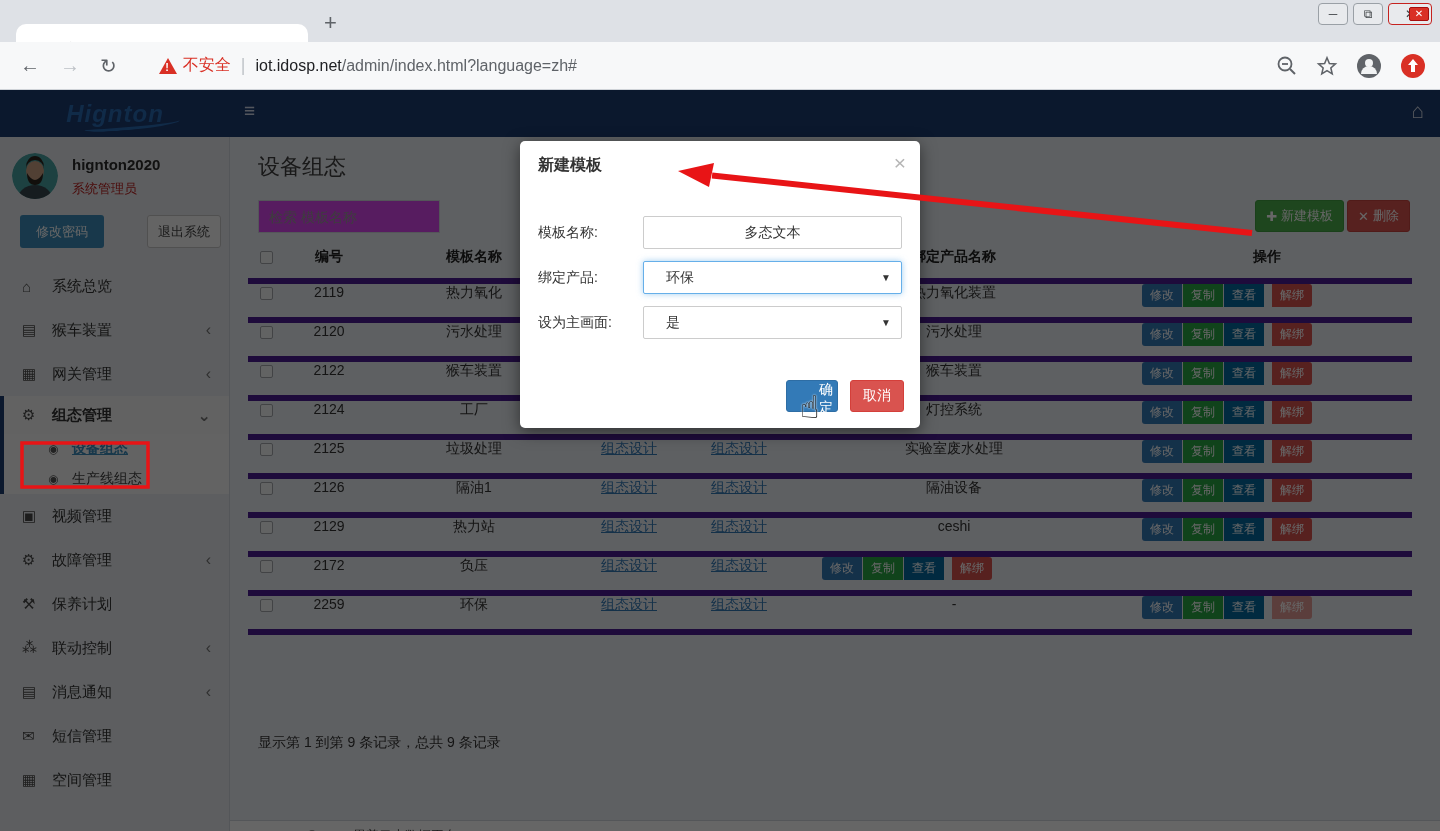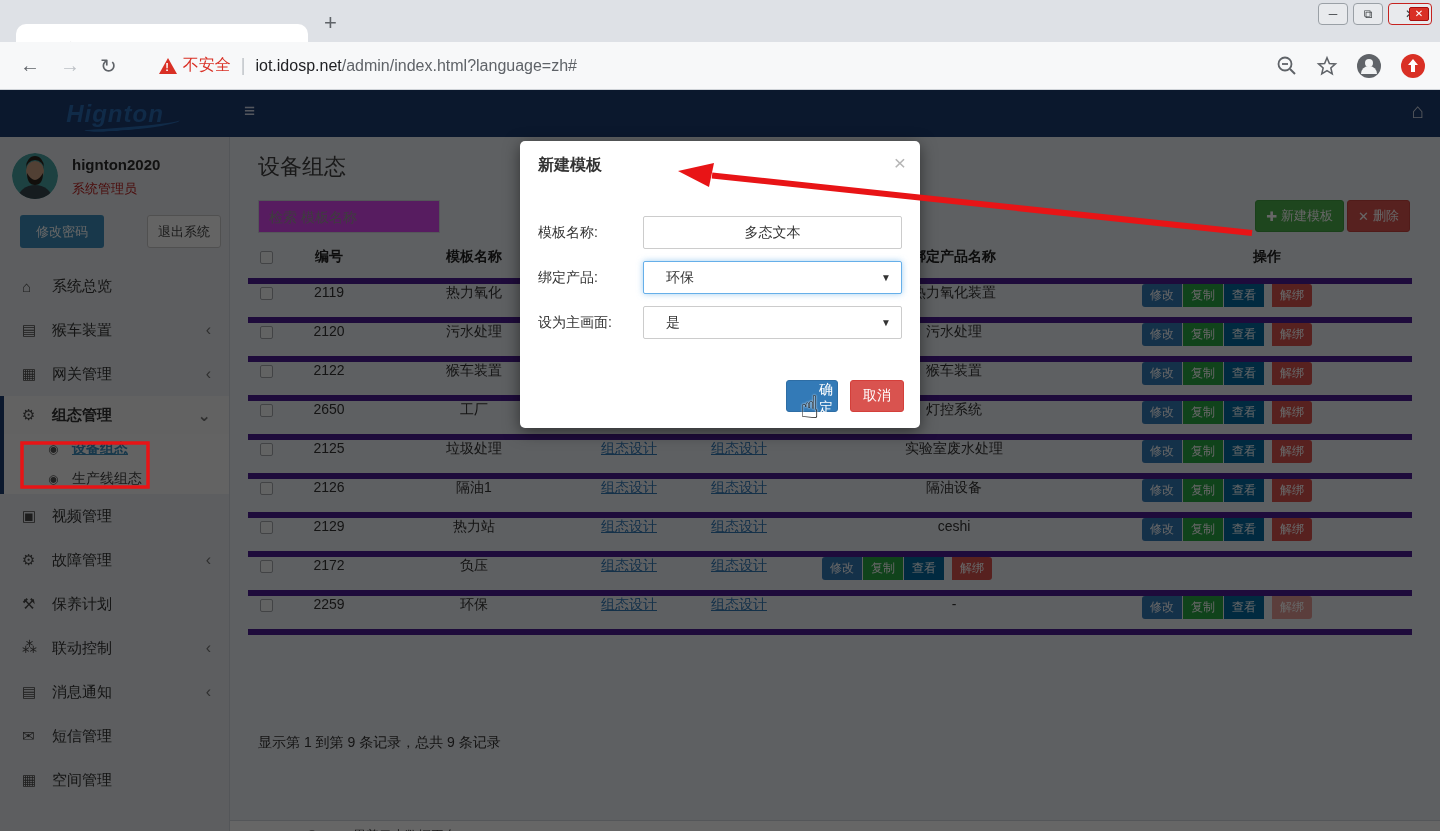--- a/index.html
+++ b/index.html
@@ -293,21 +293,21 @@
             <div class="tc c-cb"><span class="cb"></span></div>
             <div class="tc c-id">2122</div>
             <div class="tc c-name">猴车装置</div>
             <div class="tc c-l1"><a class="dlink">组态设计</a></div>
             <div class="tc c-l2"><a class="dlink">组态设计</a></div>
             <div class="tc c-prod">猴车装置</div>
             <div class="tc c-act"><span class="abtn b-edit">修改</span><span class="abtn b-copy">复制</span><span class="abtn b-view">查看</span><span class="abtn b-unbind">解绑</span></div>
           </div>
           <div class="trow">
             <div class="tc c-cb"><span class="cb"></span></div>
-            <div class="tc c-id">2650</div>
+            <div class="tc c-id">2124</div>
             <div class="tc c-name">工厂</div>
             <div class="tc c-l1"><a class="dlink">组态设计</a></div>
             <div class="tc c-l2"><a class="dlink">组态设计</a></div>
             <div class="tc c-prod">灯控系统</div>
             <div class="tc c-act"><span class="abtn b-edit">修改</span><span class="abtn b-copy">复制</span><span class="abtn b-view">查看</span><span class="abtn b-unbind">解绑</span></div>
           </div>
           <div class="trow">
             <div class="tc c-cb"><span class="cb"></span></div>
             <div class="tc c-id">2125</div>
             <div class="tc c-name">垃圾处理</div>

